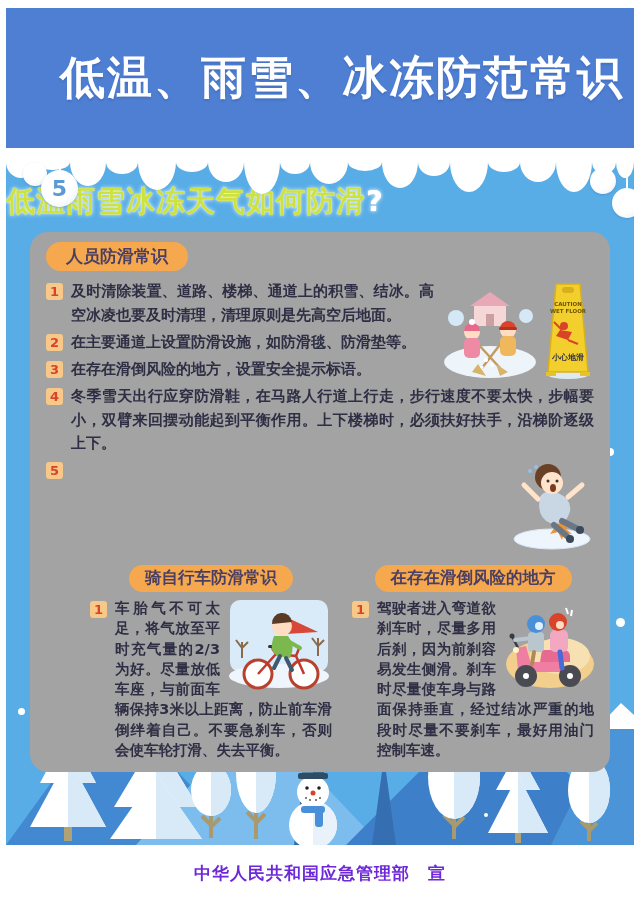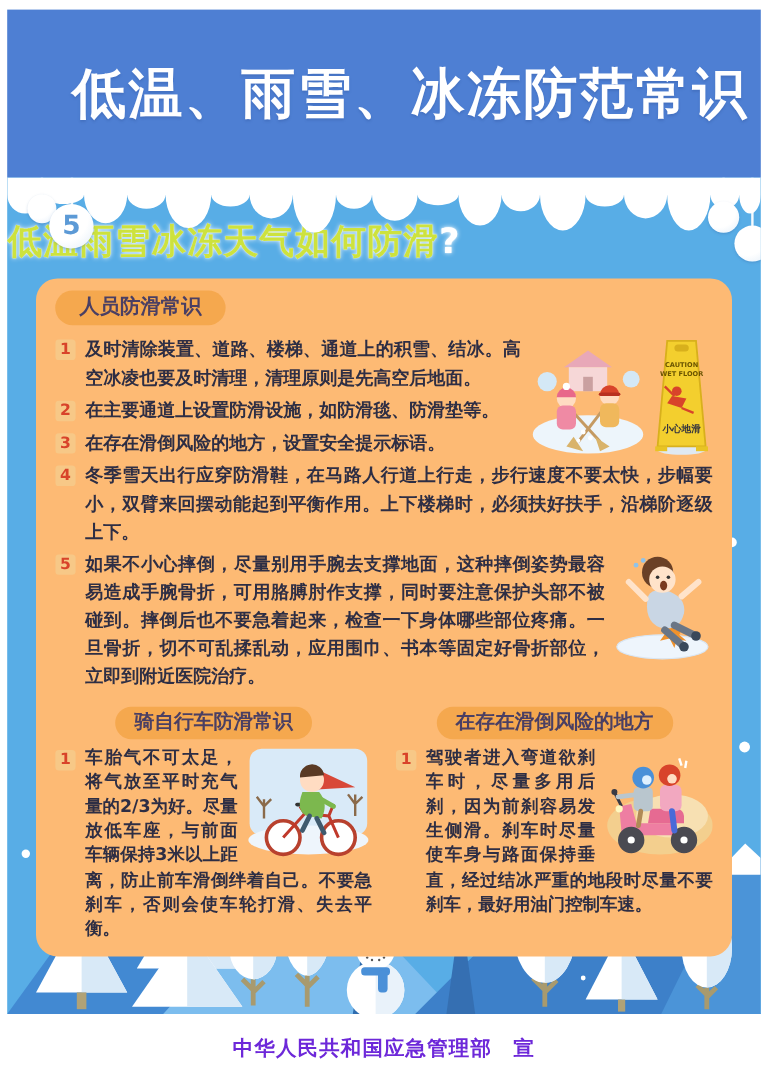--- a/index.html
+++ b/index.html
@@ -23,33 +23,33 @@
 
   .sec-title { position:absolute; top:34px; left:0; right:16px; text-align:left; z-index:2;
     font-size:29px; font-weight:800; color:#cde23e; letter-spacing:1px;
     text-shadow:0 0 4px rgba(255,255,255,.95), 0 0 1px #ffffff; }
   .sec-title .qmark { color:#ffffff; }
 
   .dot { position:absolute; background:#ffffff; border-radius:50%; z-index:2; }
 
   
   .card { position:absolute; left:24px; top:84px; width:580px; z-index:5;
-    background:#fdba74; border-radius:18px; padding:10px 16px 12px; }
+    background:#a3a3a3; border-radius:18px; padding:10px 16px 12px; }
   .pill { display:inline-block; background:#f5a84e; color:#4a3f63; font-weight:800;
     font-size:17px; line-height:1.2; padding:4px 20px 5px; border-radius:16px; }
   .items-wrap { position:relative; margin-top:9px; overflow:hidden; }
   .illus-float { float:right; width:152px; height:102px; margin:0 0 2px 8px;
     display:flex; gap:6px; align-items:flex-start; }
   .item { position:relative; padding-left:25px; font-size:15px; line-height:1.55; font-weight:600;
     color:#2e2e44; margin-bottom:4px; text-align:justify; overflow:hidden; }
   .num { position:absolute; left:0; top:3px; width:17px; height:17px; background:#f7c887; color:#d8432a;
     font-size:13px; font-weight:800; text-align:center; line-height:17px; border-radius:3px; }
   .fall-float { float:right; width:82px; height:92px; margin:0 0 0 8px; }
 
-  .cols { display:flex; gap:20px; margin-top:10px; clear:both; }
+  .cols { display:flex; gap:20px; margin-top:10px; clear:both;margin-left:44px; }
   .col { flex:1; min-width:0; }
   .pill-row { text-align:center; margin-bottom:6px; }
   .col .pill { font-size:16.5px; padding:3px 16px 4px; }
   .col .item { font-size:14.5px; line-height:1.4; margin-bottom:0; }
   .bike-float { float:right; width:106px; height:96px; margin:0 0 2px 6px; }
   .moto-float { float:right; width:92px; height:94px; margin:0 0 2px 6px; }
 
   
   .scene { position:absolute; left:0; bottom:0; width:628px; height:150px; z-index:1; }
 
@@ -175,21 +175,20 @@
               <circle cx="58" cy="80" r="4" fill="#39485a"></circle>
               <circle cx="36" cy="18" r="13" fill="#6a4026"></circle>
               <circle cx="40" cy="24" r="11" fill="#ffe3ca"></circle>
               <circle cx="36" cy="22" r="1.5" fill="#333333"></circle>
               <circle cx="45" cy="22" r="1.5" fill="#333333"></circle>
               <ellipse cx="41" cy="29" rx="3" ry="4" fill="#7a3b20"></ellipse>
               <circle cx="18" cy="12" r="2" fill="#8fc3ea"></circle>
               <circle cx="24" cy="8" r="2" fill="#8fc3ea"></circle>
             </svg>
           </span>
-          <span>如果不小心摔倒，尽量别用手腕去支撑地面，这种摔倒姿势最容易造成手腕骨折，可用胳膊肘作支撑，同时要注意保护头部不被碰到。摔倒后也不要急着起来，检查一下身体哪些部位疼痛。一旦骨折，切不可乱揉乱动，应用围巾、书本等固定好骨折部位，立即到附近医院治疗。</span>
         </div>
       </div>
 
       
       <div class="cols">
         <div class="col">
           <div class="pill-row"><span class="pill">骑自行车防滑常识</span></div>
           <div class="item">
             <span class="num">1</span>
             <span class="bike-float">

